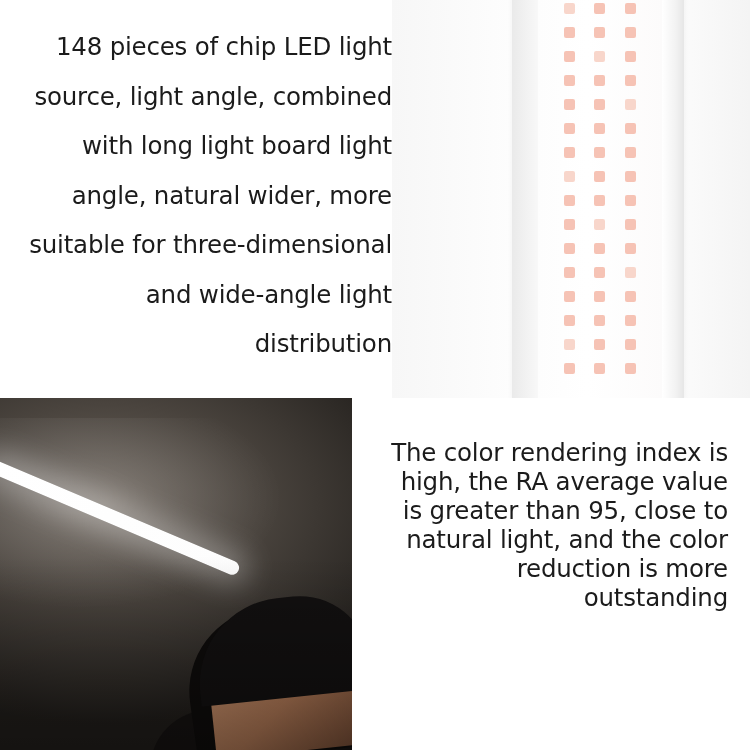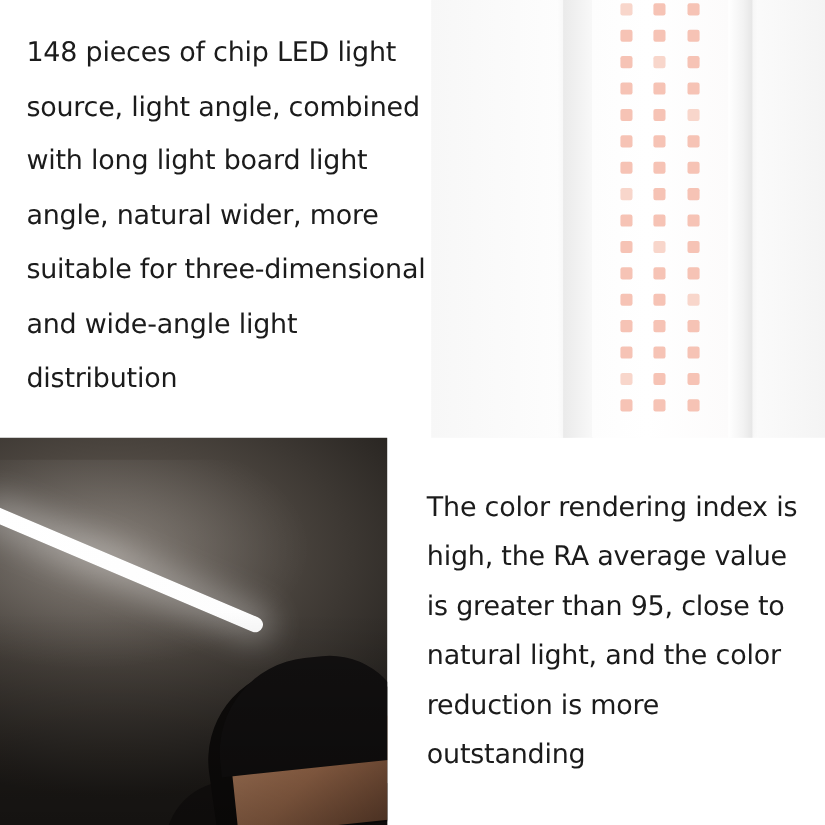--- a/index.html
+++ b/index.html
@@ -11,20 +11,21 @@
     width: 750px;
     height: 750px;
     font-family: "DejaVu Sans", sans-serif;
     overflow: hidden;
   }
   .page {
     position: relative;
     width: 750px;
     height: 750px;
     background: #ffffff;
+    text-align: right;
   }
 
   
   .top-section {
     position: absolute;
     left: 0;
     top: 0;
     width: 750px;
     height: 398px;
   }
@@ -205,21 +206,21 @@
     background: linear-gradient(to bottom, rgba(0,0,0,0) 45%, rgba(0,0,0,0.35) 100%);
     pointer-events: none;
   }
 
   .bottom-text {
     position: absolute;
     left: 388px;
     top: 40px;
     width: 340px;
     font-size: 24.5px;
-    line-height: 45px;
+    line-height: 29px;
     color: #1b1b1b;
     letter-spacing: -0.2px;
   }
 </style>
 </head>
 <body>
 
 <div class="page">
 
   <div class="top-section">

